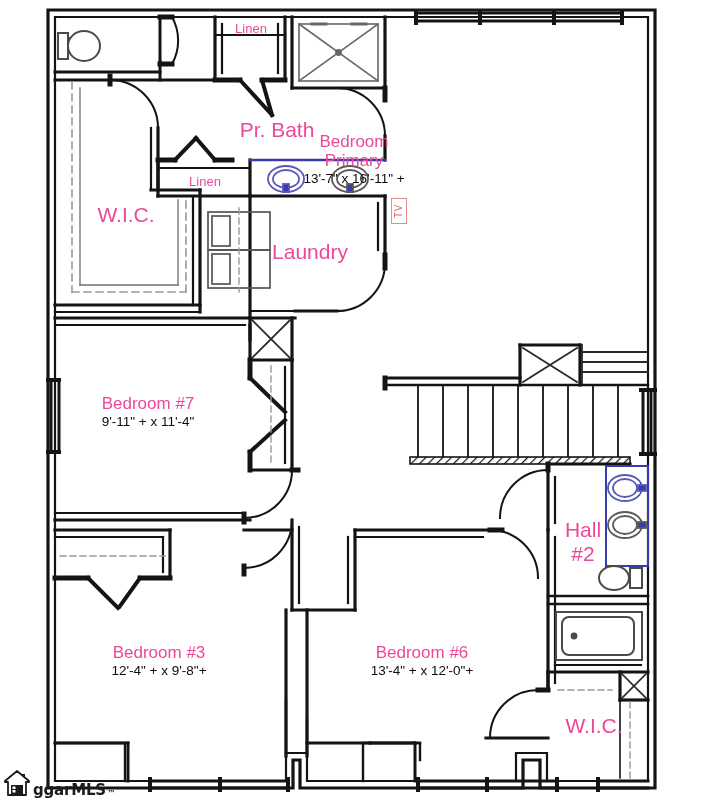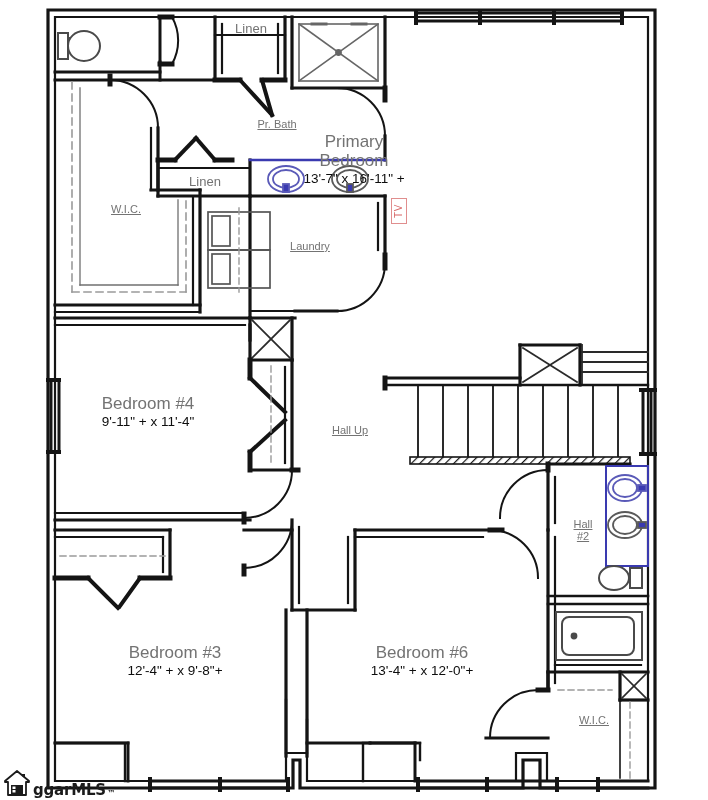--- a/index.html
+++ b/index.html
@@ -28,30 +28,30 @@
     text-align:center;
     color:#111111;
     white-space:nowrap;
     line-height:1.12;
     pointer-events:none;
     user-select:none;
   }
   .label .rm-name{
     display:block;
     font-size:17px;
-    color:#737373;
+    color:#ec4899;
   }
   .label .rm-dim{
     display:block;
     font-size:13.5px;
     color:#0d0d0d;
     margin-top:1px;
   }
   .label.small .rm-name{ font-size:13px; }
-  .label.med   .rm-name{ font-size:11px;text-decoration:underline; }
+  .label.med   .rm-name{ font-size:21px; }
 
   
   #tv-tag{
     position:absolute;
     left:391px; top:198px;
     width:16px; height:26px;
     border:1.6px solid #e08e8e;
     background:#ffffff;
     color:#d76a6a;
     font-size:10px;
@@ -438,22 +438,22 @@
       <g stroke="#4a4a4a" stroke-width="2">
         <rect x="556" y="612" width="86" height="48" fill="#ffffff"></rect>
         <rect x="562" y="617" width="72" height="38" rx="7" fill="#ffffff"></rect>
         <circle cx="574" cy="636" r="2.4" fill="#4a4a4a"></circle>
       </g>
 
     </g>
   </svg>
 
   <div class="label" style="left:0;top:132px;width:708px;">
+    <span class="rm-name">Bedroom</span>
     <span class="rm-name">Primary</span>
-    <span class="rm-name">Bedroom</span>
     <span class="rm-dim">13'-7" x 16'-11" +</span>
   </div>
 
   <div class="label med" style="left:197px;top:118px;width:160px;">
     <span class="rm-name">Pr. Bath</span>
   </div>
 
   <div class="label med" style="left:46px;top:203px;width:160px;">
     <span class="rm-name">W.I.C.</span>
   </div>
@@ -464,34 +464,31 @@
 
   <div class="label small" style="left:165px;top:175px;width:80px;">
     <span class="rm-name">Linen</span>
   </div>
 
   <div class="label med" style="left:230px;top:240px;width:160px;">
     <span class="rm-name">Laundry</span>
   </div>
 
   <div class="label" style="left:48px;top:394px;width:200px;">
-    <span class="rm-name">Bedroom #4</span>
+    <span class="rm-name">Bedroom #7</span>
     <span class="rm-dim">9'-11" + x 11'-4"</span>
   </div>
 
-  <div class="label med" style="left:270px;top:424px;width:160px;">
-    <span class="rm-name">Hall Up</span>
-  </div>
 
   <div class="label med" style="left:553px;top:518px;width:60px;">
     <span class="rm-name">Hall</span>
     <span class="rm-name">#2</span>
   </div>
 
-  <div class="label" style="left:75px;top:643px;width:200px;">
+  <div class="label" style="left:59px;top:643px;width:200px;">
     <span class="rm-name">Bedroom #3</span>
     <span class="rm-dim">12'-4" + x 9'-8"+</span>
   </div>
 
   <div class="label" style="left:322px;top:643px;width:200px;">
     <span class="rm-name">Bedroom #6</span>
     <span class="rm-dim">13'-4" + x 12'-0"+</span>
   </div>
 
   <div class="label med" style="left:534px;top:714px;width:120px;">

